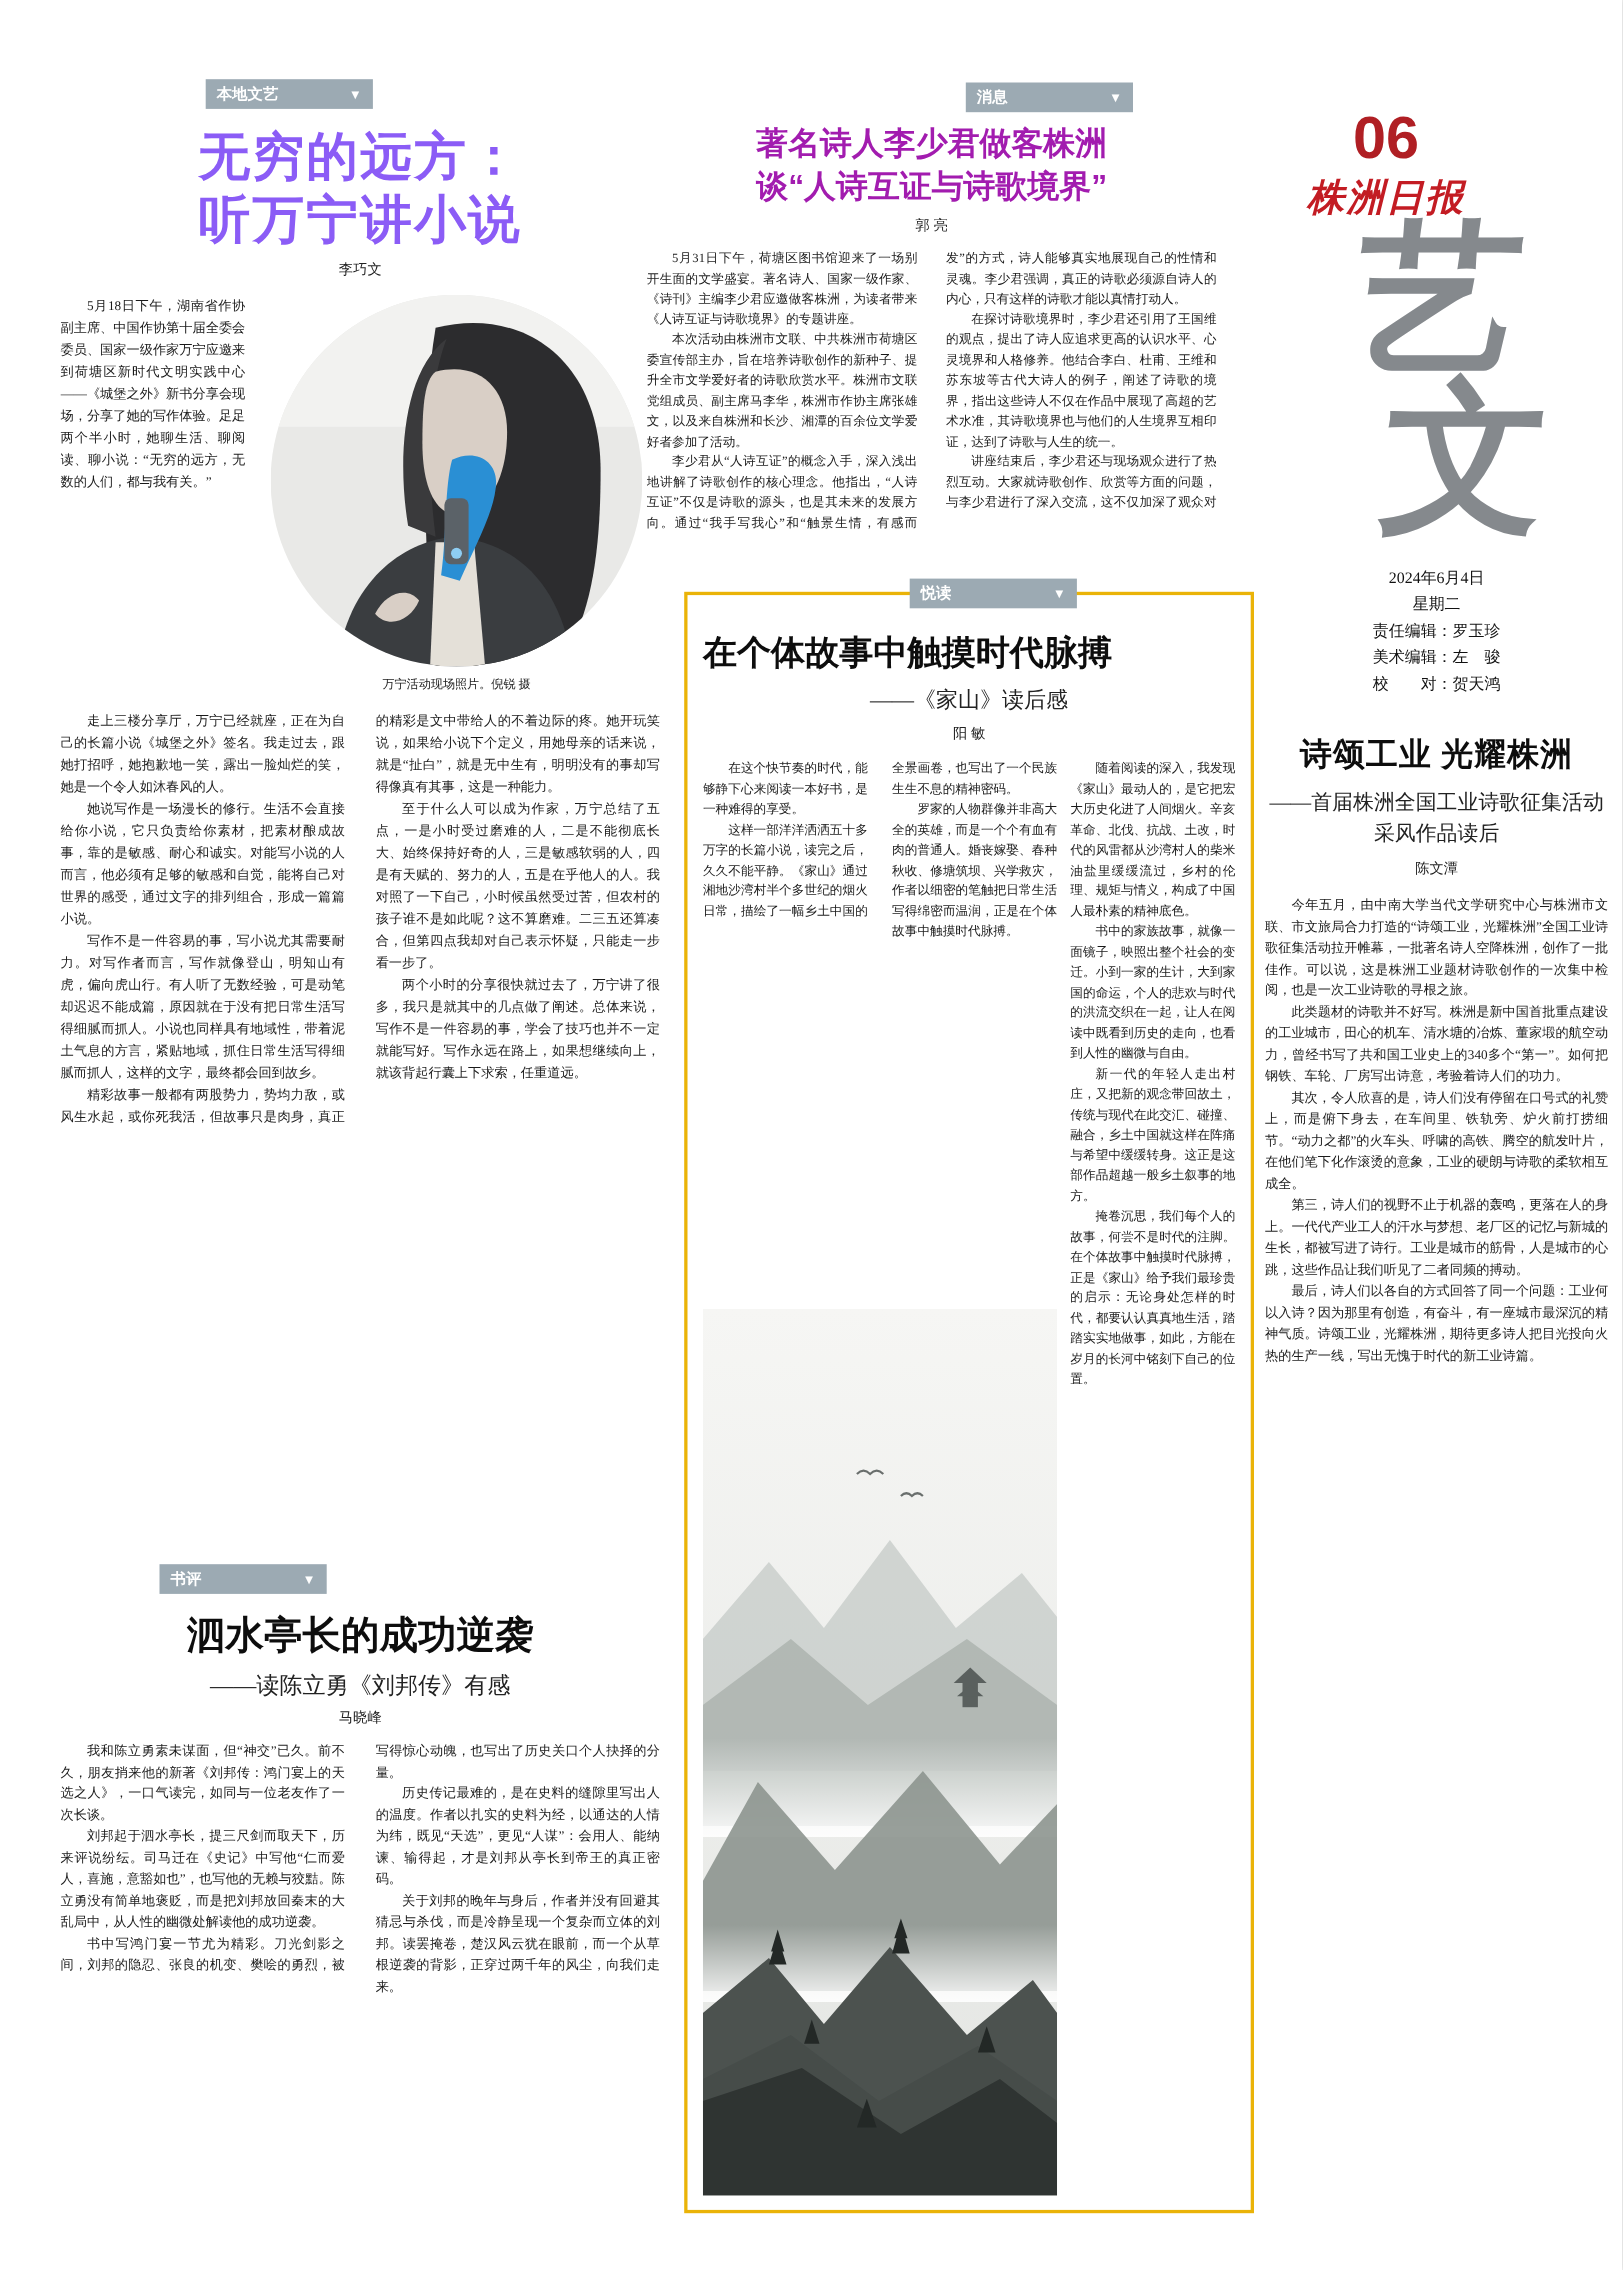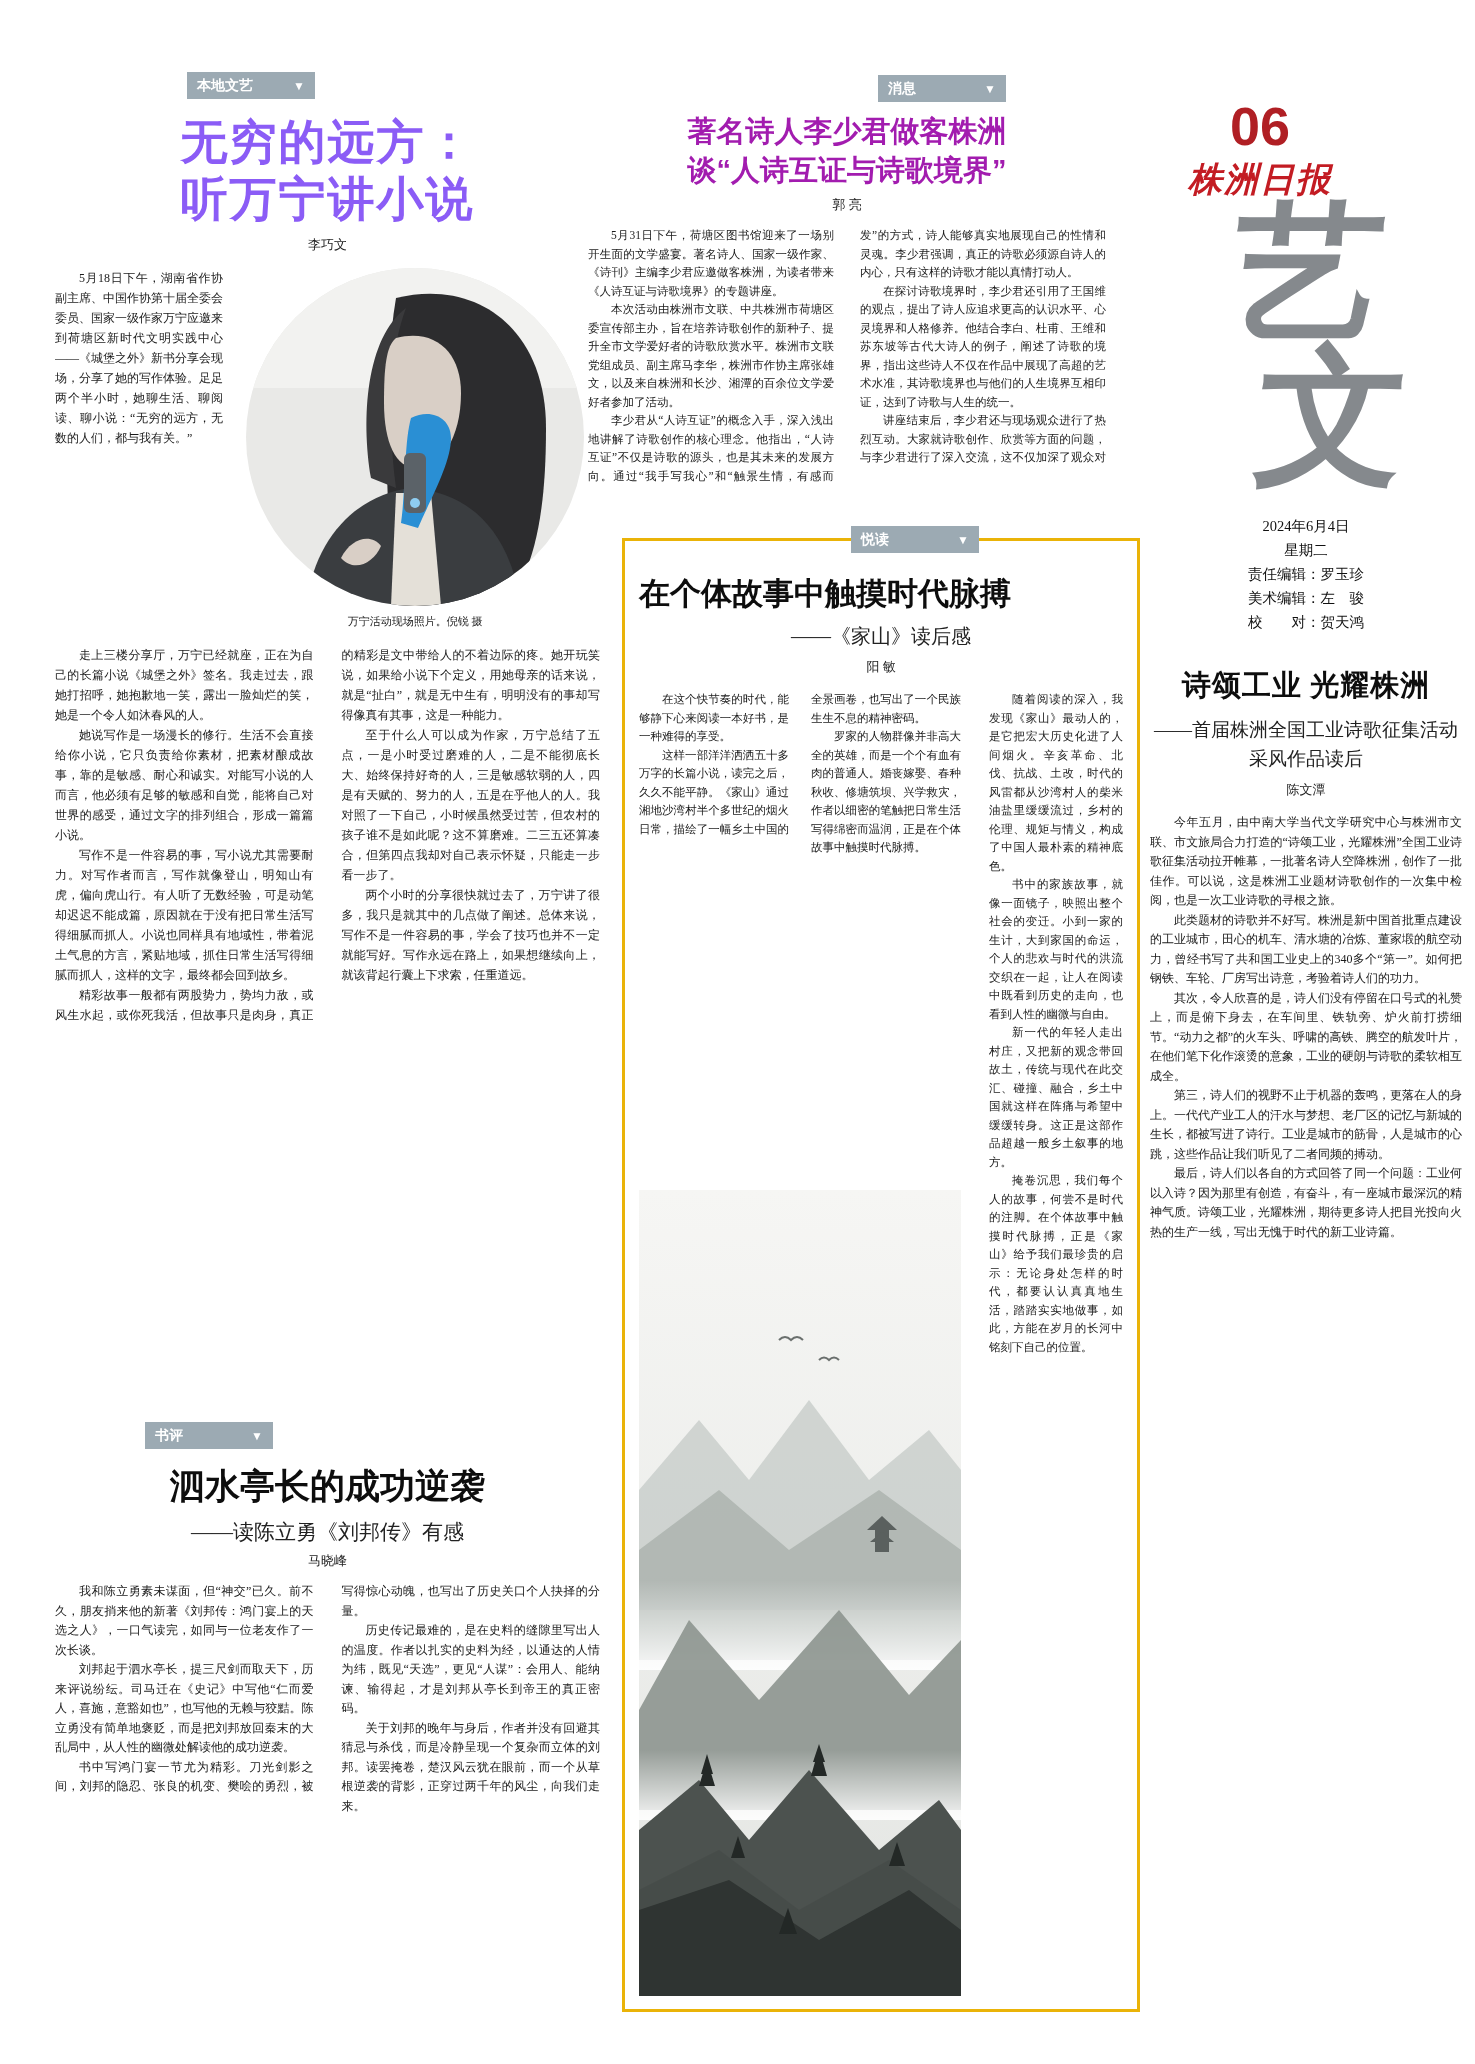--- a/index.html
+++ b/index.html
@@ -1,21 +1,21 @@
 <!DOCTYPE html>
 <html><head>
 <meta charset="utf-8">
 <style>
   html,body{margin:0;padding:0;background:#e8e8e8;}
   #page{position:relative;width:1475px;height:2064px;background:#ffffff;
         font-family:"Liberation Serif",serif;color:#1a1a1a;overflow:hidden;
         box-shadow:0 0 4px rgba(0,0,0,.25);}
   
   .tag{display:flex;align-items:center;justify-content:space-between;
-       width:128px;height:27px;background:#9caab3;color:#fff;
+       width:152px;height:27px;background:#9caab3;color:#fff;
        font-family:"Liberation Sans",sans-serif;font-weight:bold;font-size:14px;
        padding:0 10px;box-sizing:border-box;}
   .tag .tri{font-size:12px;line-height:1;}
   .para{margin:0;text-indent:2em;}
   .body-text{ text-align:justify; overflow:hidden;}
   .byline{text-align:center;font-size:13px;color:#222;}
   
   #article-local{position:absolute;left:55px;top:72px;width:545px;height:1345px;}
   #article-local .tag{margin-left:132px;}
   .local-title{font-family:"Liberation Sans",sans-serif;font-weight:bold;
@@ -38,21 +38,21 @@
   .news-body{margin-top:12px;height:272px;column-count:2;column-gap:26px;
              font-size:11.5px;line-height:18.5px;}
   
   #reading-box{position:absolute;left:622px;top:538px;width:518px;height:1474px;
                border:3px solid #eab308;box-sizing:border-box;padding:14px 14px 12px;}
   #reading-box .tag{position:absolute;top:-15px;right:158px;}
   .reading-title{font-family:"Liberation Serif",serif;font-weight:bold;
                  font-size:31px;text-align:left;margin-top:18px;color:#0d0d0d;}
   .reading-subtitle{font-size:20px;text-align:center;margin-top:8px;color:#222;}
   #reading-box .byline{margin-top:8px;}
-  .reading-columns{display:flex;margin-top:14px;column-gap:16px;}
+  .reading-columns{display:flex;margin-top:14px;column-gap:0;}
   .reading-left{width:322px;}
   .reading-two{height:488px;column-count:2;column-gap:22px;font-size:11.5px;line-height:18.5px;}
   .painting{margin-top:12px;width:322px;height:806px;}
   .reading-right{width:152px;margin-left:12px;height:1312px;font-size:11.5px;line-height:18.5px;}
   
   #article-review{position:absolute;left:55px;top:1422px;width:545px;height:615px;}
   #article-review .tag{margin-left:90px;}
   .review-title{font-family:"Liberation Serif",serif;font-weight:bold;font-size:35px;
                 text-align:center;margin-top:14px;color:#0d0d0d;}
   .review-subtitle{font-size:21px;text-align:center;margin-top:8px;color:#222;}

